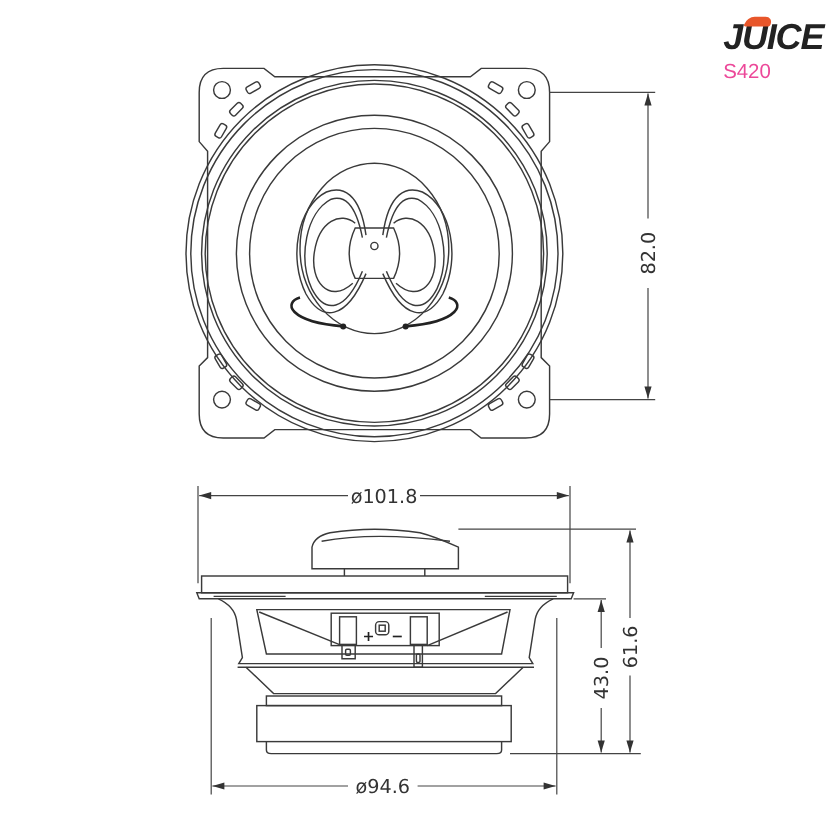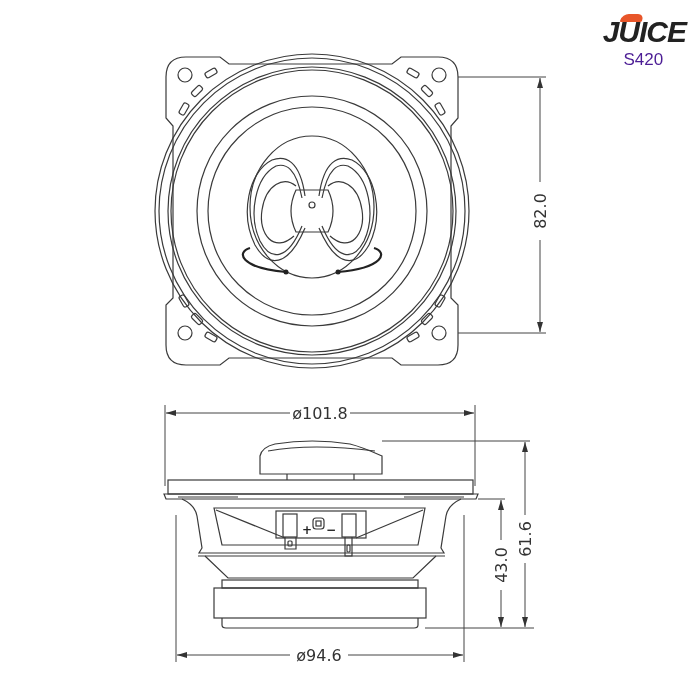--- a/index.html
+++ b/index.html
@@ -1,20 +1,20 @@
 <!DOCTYPE html>
 <html><head>
 <meta charset="utf-8">
 <style>
   html, body { margin: 0; padding: 0; background: #ffffff; }
   body { width: 700px; height: 700px; position: relative; overflow: hidden; font-family: "DejaVu Sans", sans-serif; }
-  .brand { position: absolute; right: 14px; top: 18px; text-align: center; }
+  .brand { position: absolute; right: 14px; top: 18px; text-align: left; }
   .logo { font-family: "Liberation Sans", sans-serif; font-style: italic; font-weight: bold; font-size: 30px; color: #222; letter-spacing: -1px; line-height: 28px; position: relative; }
   .logo .dot { position: absolute; left: 18px; top: -4px; width: 22px; height: 8px; background: #e8562a; border-radius: 8px 8px 2px 2px; transform: skewX(-20deg); }
-  .model { font-family: "Liberation Sans", sans-serif; font-size: 17px; color: #4c1d95; margin-top: 4px; padding-right: 2px; }
+  .model { font-family: "Liberation Sans", sans-serif; font-size: 17px; color: #ec4899; margin-top: 4px; padding-right: 2px; }
   svg { position: absolute; left: 0; top: 0; }
   .ln { fill: none; stroke: #3a3a3a; stroke-width: 1.2; }
   .thk { fill: none; stroke: #222; stroke-width: 2.2; }
   .dim { fill: none; stroke: #444; stroke-width: 1; }
   .dimtxt { font-family: "DejaVu Sans", sans-serif; font-size: 16px; fill: #333; }
 </style>
 </head>
 <body>
 
 <div class="brand">

